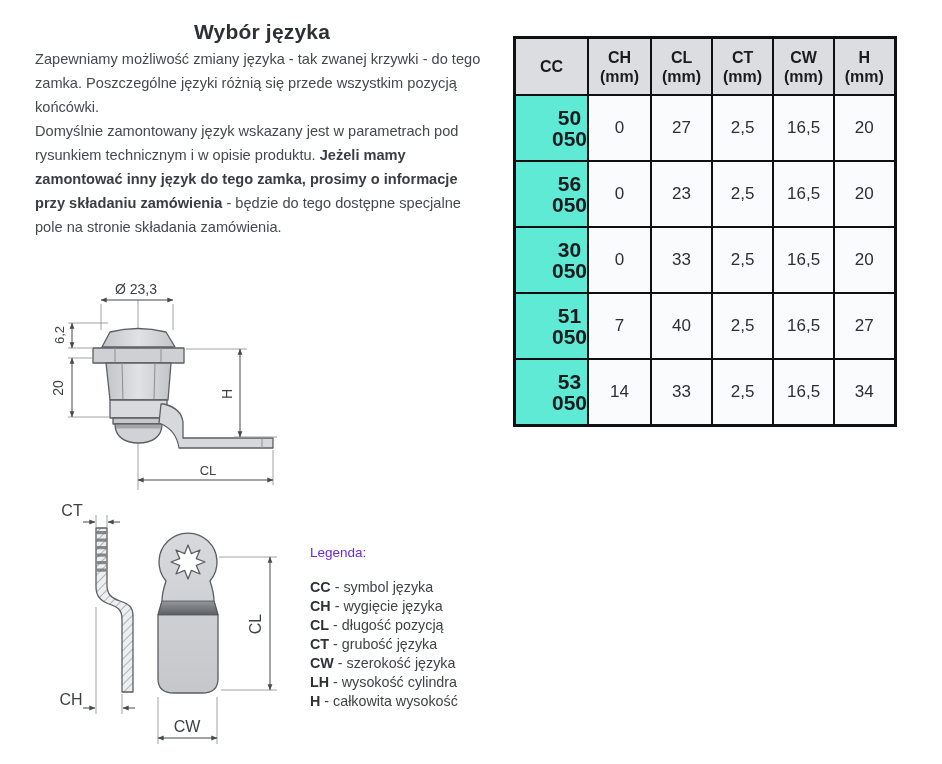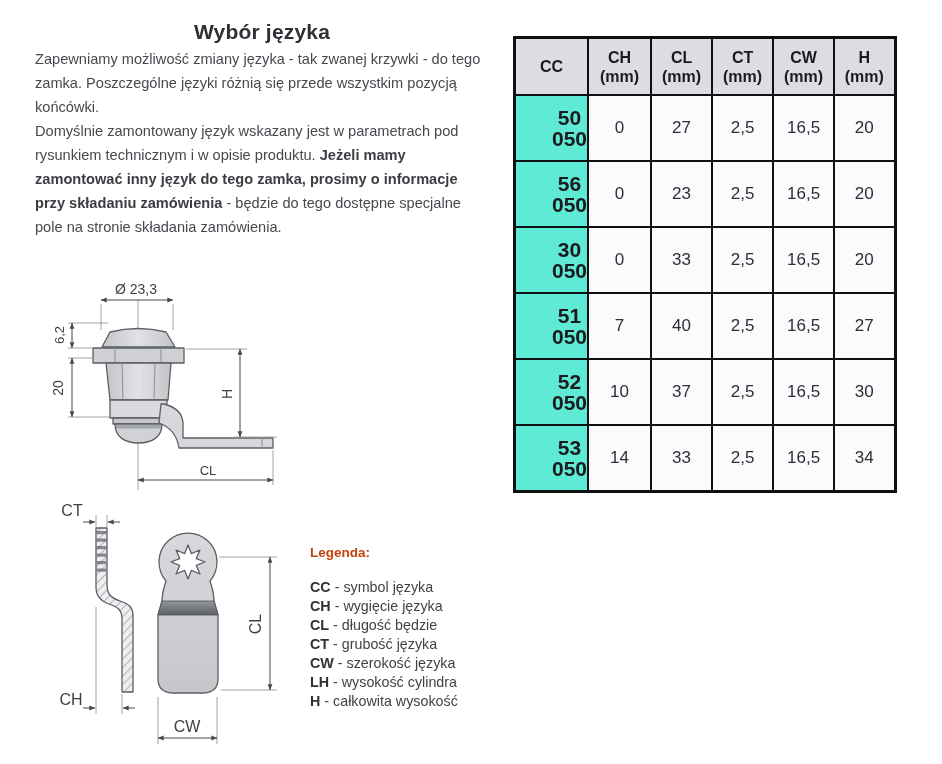--- a/index.html
+++ b/index.html
@@ -19,21 +19,21 @@
   table.spec{position:absolute;left:513px;top:36px;border-collapse:collapse;
              table-layout:fixed;border:3px solid #0f1012;}
   table.spec th,table.spec td{border:2px solid #0f1012;padding:0;text-align:center;vertical-align:middle;}
   table.spec th{background:#dbdde1;height:55px;font-size:16px;font-weight:700;
                 color:#1a1b1e;line-height:19px;}
   table.spec td.cc{background:#5eead4;font-size:21px;font-weight:700;color:#1a1b1e;line-height:21px;padding-left:36px;}
   table.spec td.val{background:#fafbfd;font-size:17px;color:#2c2f33;height:64px;}
 
   
   .legend{position:absolute;left:310px;top:545px;color:#3f4247;}
-  .legend .legend-title{font-size:13.5px;font-weight:700;color:#c2410c;margin:0 0 18px 0;}
+  .legend .legend-title{font-size:13.5px;font-weight:400;color:#6d28d9;margin:0 0 18px 0;}
   .legend .legend-row{font-size:14.3px;line-height:19px;}
   .legend .legend-row b{color:#2e3136;}
 
   
   .draw1{position:absolute;left:30px;top:278px;}
   .draw2{position:absolute;left:40px;top:495px;}
   .part{stroke:#5b5e63;stroke-width:1.3;stroke-linejoin:round;}
   .facet{stroke:#8b8e92;stroke-width:1;}
   .dim{stroke:#46494e;stroke-width:1;}
   .ext{stroke:#94979c;stroke-width:.9;}
@@ -160,21 +160,21 @@
     <text class="dimtext xl" x="147" y="237" text-anchor="middle">CW</text>
     <line class="ext" x1="118" y1="202" x2="118" y2="249"></line>
     <line class="ext" x1="177" y1="202" x2="177" y2="249"></line>
     <line class="dim" x1="118" y1="243" x2="177" y2="243" marker-start="url(#arr)" marker-end="url(#arr)"></line>
   </svg>
 
   <div class="legend">
     <p class="legend-title">Legenda:</p>
     <div class="legend-row"><b>CC</b> <span>-</span> <span>symbol języka</span></div>
     <div class="legend-row"><b>CH</b> <span>-</span> <span>wygięcie języka</span></div>
-    <div class="legend-row"><b>CL</b> <span>-</span> <span>długość będzie</span></div>
+    <div class="legend-row"><b>CL</b> <span>-</span> <span>długość pozycją</span></div>
     <div class="legend-row"><b>CT</b> <span>-</span> <span>grubość języka</span></div>
     <div class="legend-row"><b>CW</b> <span>-</span> <span>szerokość języka</span></div>
     <div class="legend-row"><b>LH</b> <span>-</span> <span>wysokość cylindra</span></div>
     <div class="legend-row"><b>H</b> <span>-</span> <span>całkowita wysokość</span></div>
   </div>
 
   <table class="spec">
     <colgroup>
       <col style="width:53px">
         <col style="width:63px">
@@ -251,31 +251,20 @@
             <div>050</div>
           </td>
         <td class="val">7</td>
         <td class="val">40</td>
         <td class="val">2,5</td>
         <td class="val">16,5</td>
         <td class="val">27</td>
       </tr>
       <tr>
         <td class="cc">
-            <div>52</div>
-            <div>050</div>
-          </td>
-        <td class="val">10</td>
-        <td class="val">37</td>
-        <td class="val">2,5</td>
-        <td class="val">16,5</td>
-        <td class="val">30</td>
-      </tr>
-      <tr>
-        <td class="cc">
             <div>53</div>
             <div>050</div>
           </td>
         <td class="val">14</td>
         <td class="val">33</td>
         <td class="val">2,5</td>
         <td class="val">16,5</td>
         <td class="val">34</td>
       </tr>
     </tbody>

